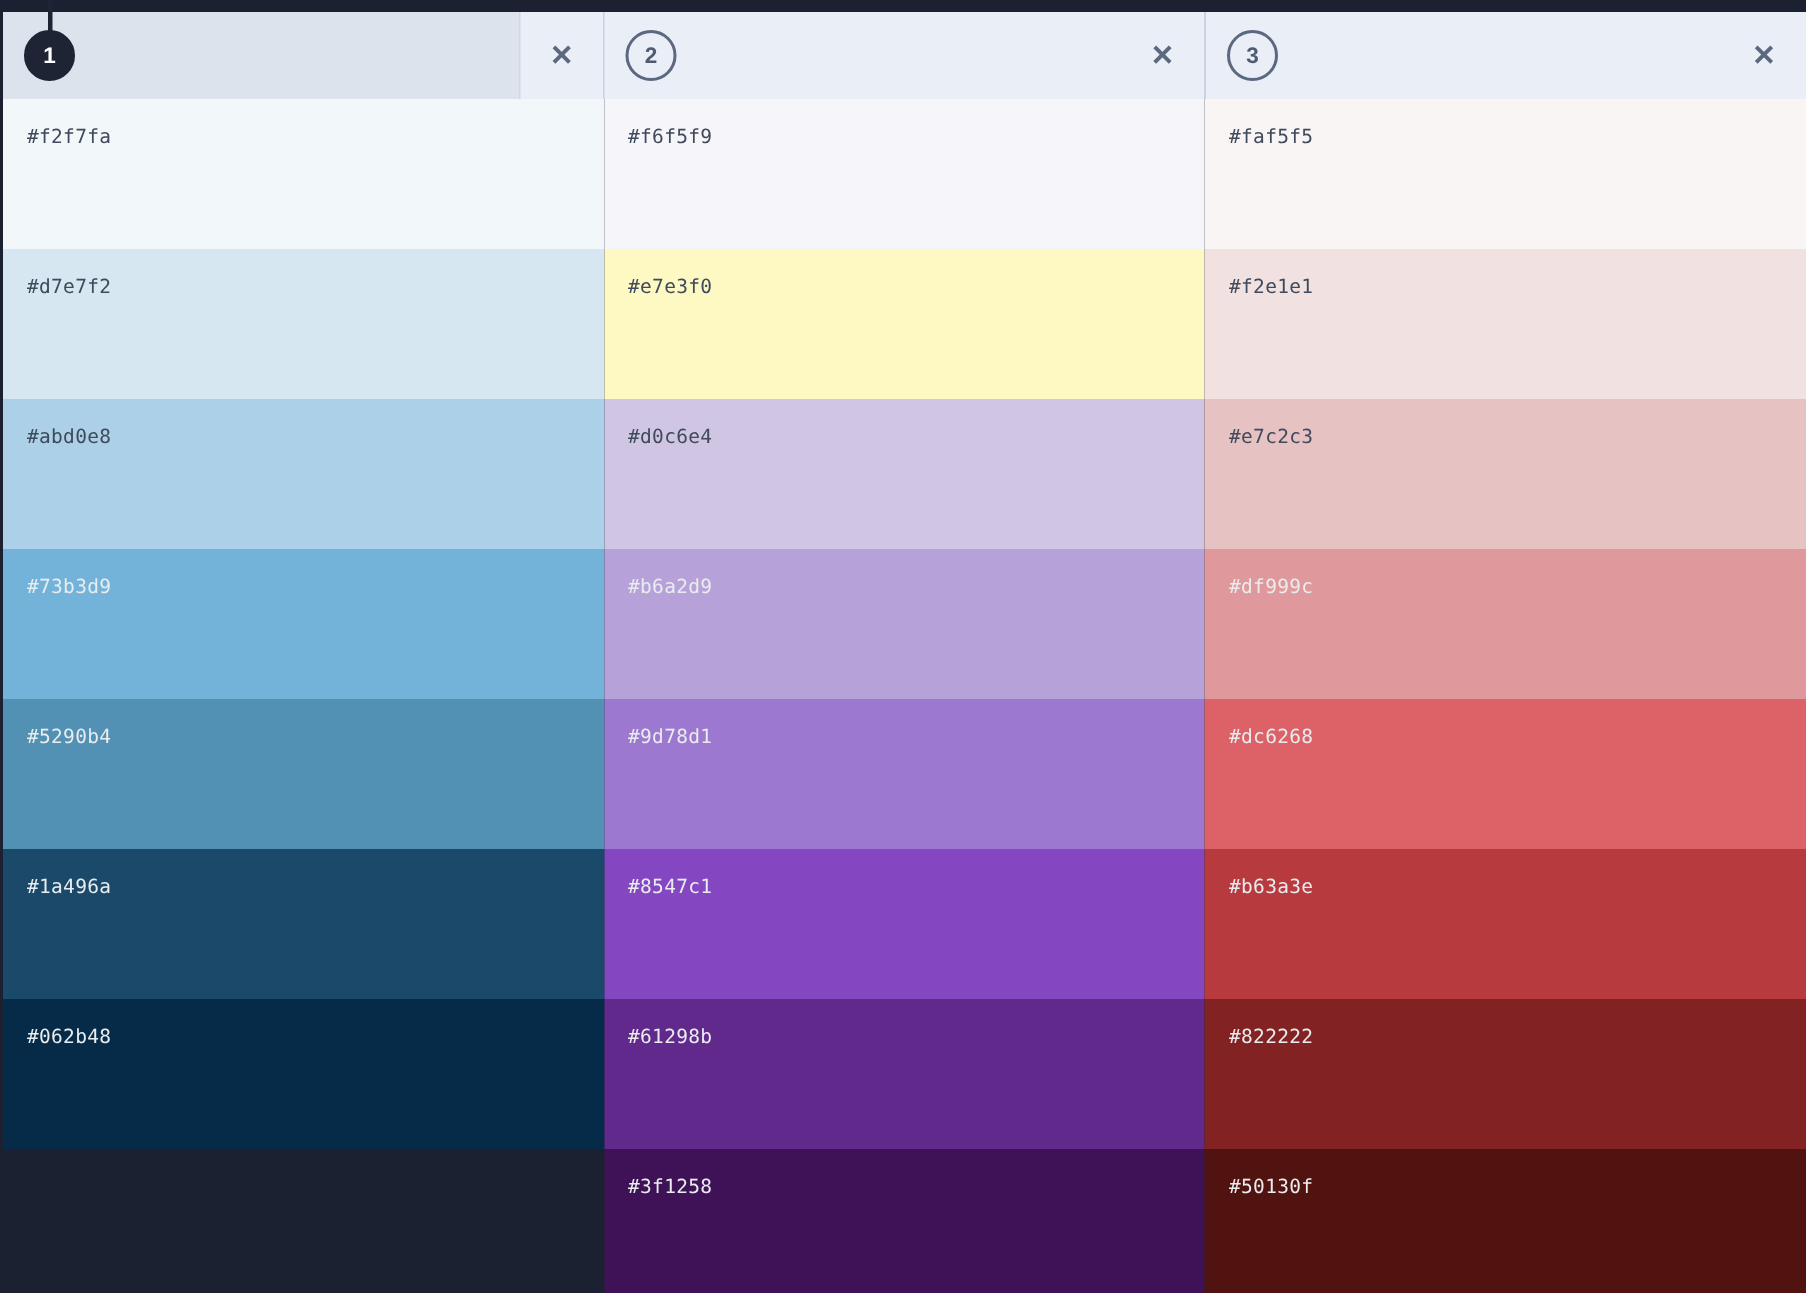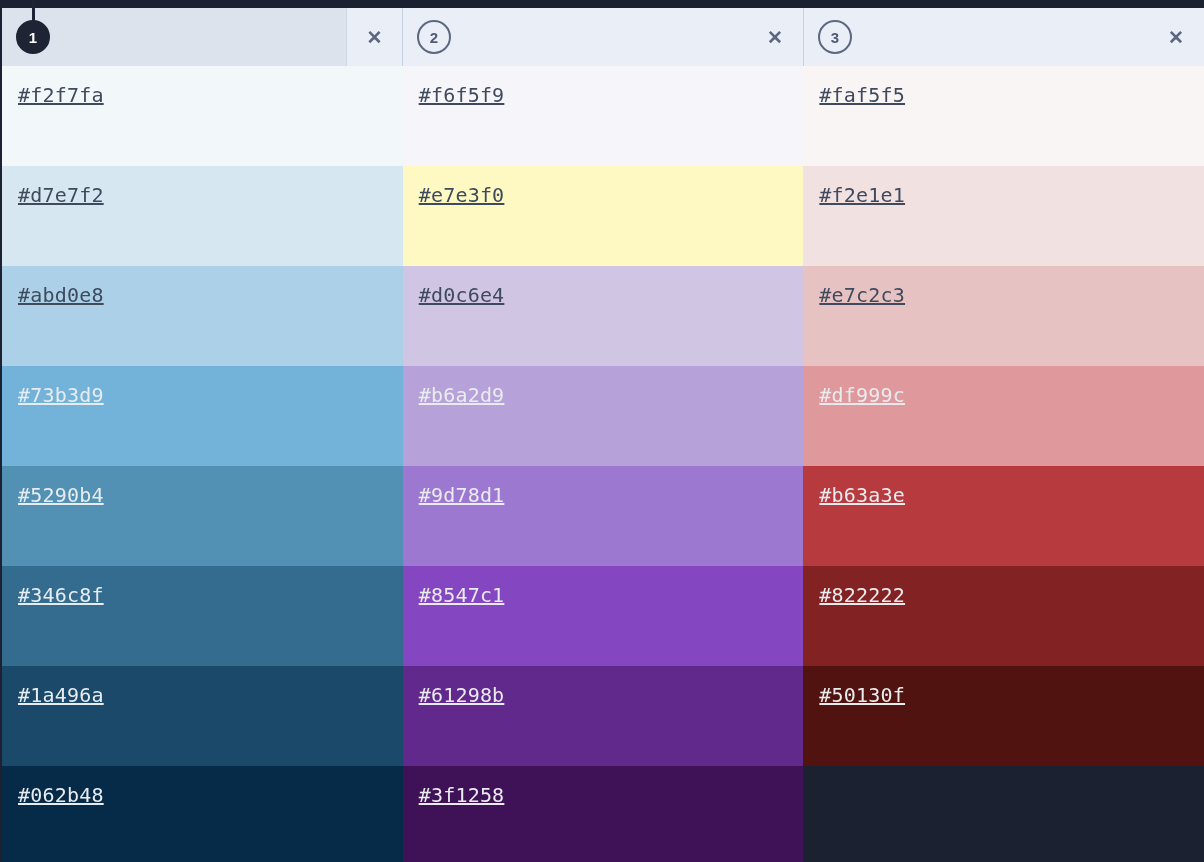--- a/index.html
+++ b/index.html
@@ -143,26 +143,25 @@
     flex: none;
     height: 100px;
     position: relative;
     box-sizing: border-box;
   }
   .swatch-label {
     position: absolute;
     left: 16px;
     top: 19px;
     font-family: "DejaVu Sans Mono", "Liberation Mono", monospace;
-    font-size: 20px;
+    font-size: 13px;
     letter-spacing: 0.2px;
     line-height: 1;
     white-space: nowrap;
     user-select: none;
-    text-decoration: underline;
   }
   .swatch.txt-dark  .swatch-label { color: #3f4a5c; }
   .swatch.txt-light .swatch-label { color: #e9ecef; }
 </style>
 </head>
 <body>
 
 <div id="app">
 
   <div class="top-rail"></div>
@@ -205,23 +204,20 @@
         </div>
         <div class="swatch txt-dark" style="background: rgb(171, 208, 232);">
           <span class="swatch-label">#abd0e8</span>
         </div>
         <div class="swatch txt-light" style="background: rgb(115, 179, 217);">
           <span class="swatch-label">#73b3d9</span>
         </div>
         <div class="swatch txt-light" style="background: rgb(82, 144, 180);">
           <span class="swatch-label">#5290b4</span>
         </div>
-        <div class="swatch txt-light" style="background: rgb(52, 108, 143);">
-          <span class="swatch-label">#346c8f</span>
-        </div>
         <div class="swatch txt-light" style="background: rgb(26, 73, 106);">
           <span class="swatch-label">#1a496a</span>
         </div>
         <div class="swatch txt-light" style="background: rgb(6, 43, 72);">
           <span class="swatch-label">#062b48</span>
         </div>
       </div>
       <div class="palette-col">
         <div class="swatch txt-dark" style="background: rgb(246, 245, 249);">
           <span class="swatch-label">#f6f5f9</span>
@@ -254,20 +250,23 @@
         </div>
         <div class="swatch txt-dark" style="background: rgb(242, 225, 225);">
           <span class="swatch-label">#f2e1e1</span>
         </div>
         <div class="swatch txt-dark" style="background: rgb(231, 194, 195); padding-left: 31px;">
           <span class="swatch-label">#e7c2c3</span>
         </div>
         <div class="swatch txt-light" style="background: rgb(223, 153, 156);">
           <span class="swatch-label">#df999c</span>
         </div>
+        <div class="swatch txt-light" style="background: rgb(220, 98, 104);">
+          <span class="swatch-label">#dc6268</span>
+        </div>
         <div class="swatch txt-light" style="background: rgb(182, 58, 62);">
           <span class="swatch-label">#b63a3e</span>
         </div>
         <div class="swatch txt-light" style="background: rgb(130, 34, 34);">
           <span class="swatch-label">#822222</span>
         </div>
         <div class="swatch txt-light" style="background: rgb(80, 19, 15);">
           <span class="swatch-label">#50130f</span>
         </div>
       </div>

